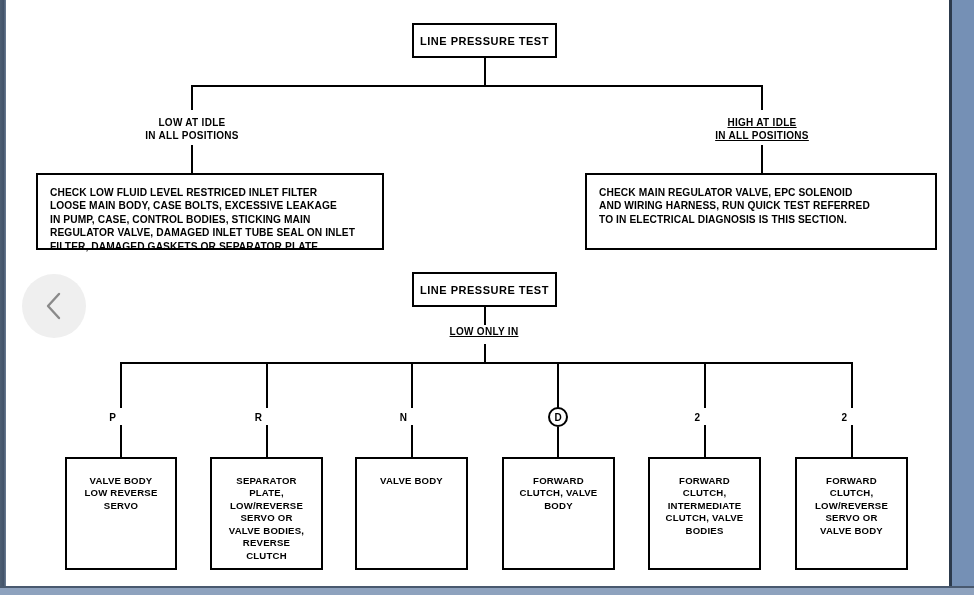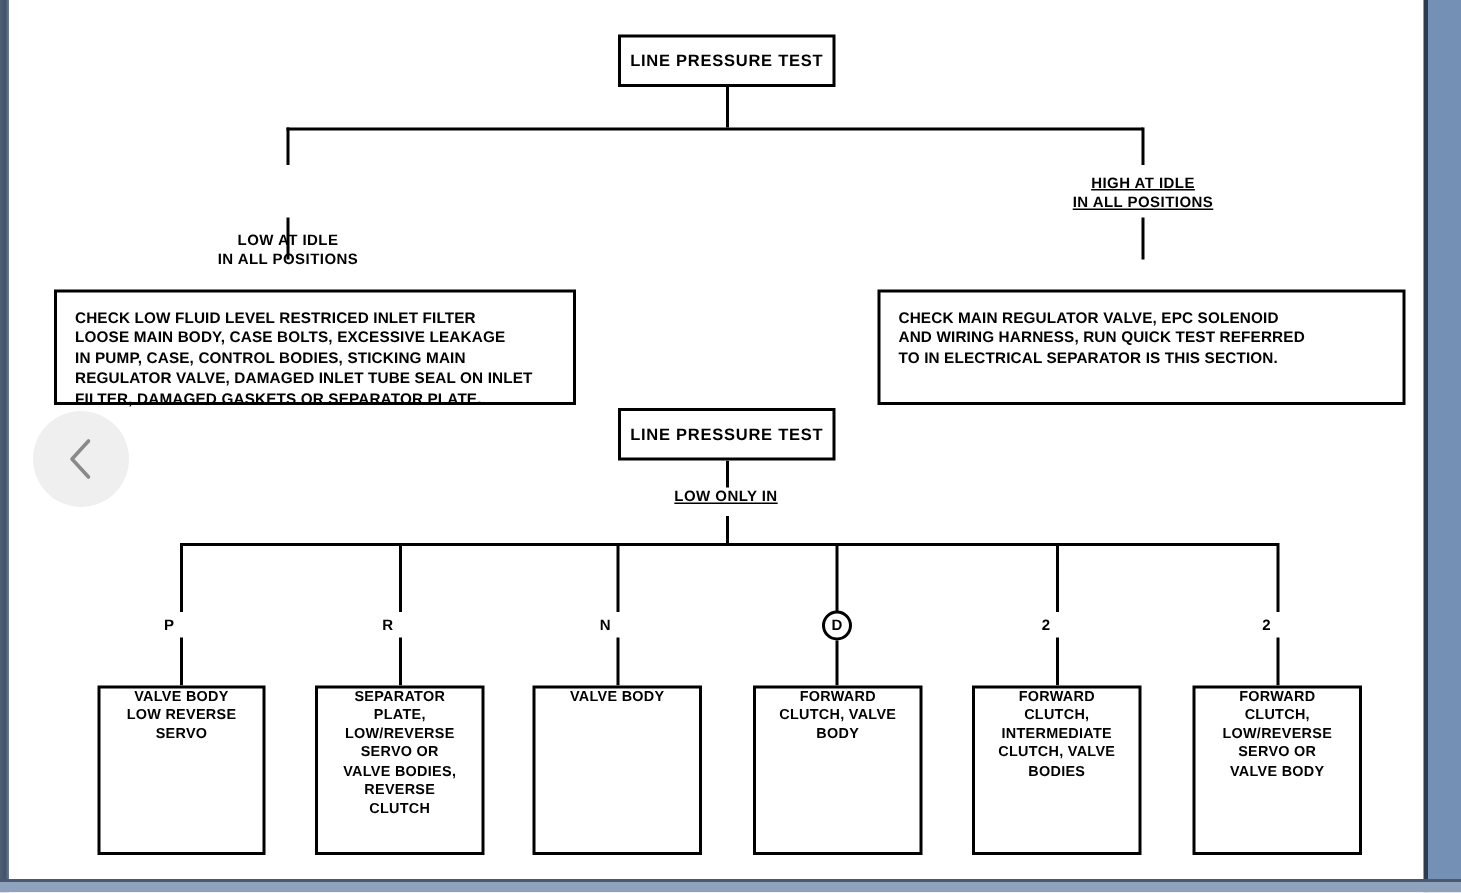--- a/index.html
+++ b/index.html
@@ -88,24 +88,24 @@
   }
   
   .node.textbox {
     padding: 11px 0 0 12px;
     font-weight: bold;
     font-size: 10.2px;
     line-height: 1.32;
     letter-spacing: 0.1px;
     white-space: pre-line;
     text-align: left;
-    margin-top: 20px;
   }
   
   .node.leafbox {
+    padding-top: 16px;
     font-weight: bold;
     font-size: 9.6px;
     line-height: 1.3;
     letter-spacing: 0.2px;
     white-space: pre-line;
     text-align: center;
   }
 
   .free-label {
     position: absolute;
@@ -160,37 +160,37 @@
 
     <div class="node titlebox" id="root1" style="left:412px; top:23px; width:145px; height:35px;">LINE PRESSURE TEST</div>
 
     <div class="conn v" style="left:484px; top:58px; height:27px;"></div>
 
     <div class="conn h" style="left:191px; top:85px; width:571px;"></div>
 
     <div class="conn v" style="left:191px; top:85px; height:25px;"></div>
     <div class="conn v" style="left:761px; top:85px; height:25px;"></div>
 
-    <div class="free-label" id="branch-low" style="left:92px; top:117px; width:200px;margin-top:38px;">LOW AT IDLE
+    <div class="free-label" id="branch-low" style="left:92px; top:117px; width:200px;">LOW AT IDLE
 IN ALL POSITIONS</div>
     <div class="free-label" id="branch-high" style="left:662px; top:117px; width:200px;text-decoration:underline;">HIGH AT IDLE
 IN ALL POSITIONS</div>
 
     <div class="conn v" style="left:191px; top:145px; height:28px;"></div>
     <div class="conn v" style="left:761px; top:145px; height:28px;"></div>
 
     <div class="node textbox" id="low-actions" style="left:36px; top:173px; width:348px; height:77px;">CHECK LOW FLUID LEVEL RESTRICED INLET FILTER
 LOOSE MAIN BODY, CASE BOLTS, EXCESSIVE LEAKAGE
 IN PUMP, CASE, CONTROL BODIES, STICKING MAIN
 REGULATOR VALVE, DAMAGED INLET TUBE SEAL ON INLET
 FILTER, DAMAGED GASKETS OR SEPARATOR PLATE.</div>
 
     <div class="node textbox" id="high-actions" style="left:585px; top:173px; width:352px; height:77px;">CHECK MAIN REGULATOR VALVE, EPC SOLENOID
 AND WIRING HARNESS, RUN QUICK TEST REFERRED
-TO IN ELECTRICAL SEPARATOR IS THIS SECTION.</div>
+TO IN ELECTRICAL DIAGNOSIS IS THIS SECTION.</div>
 
     <div class="node titlebox" id="root2" style="left:412px; top:272px; width:145px; height:35px;">LINE PRESSURE TEST</div>
 
     <div class="conn v" style="left:484px; top:307px; height:18px;"></div>
     <div class="free-label" id="low-only-in" style="left:404px; top:326px; width:160px;text-decoration:underline;">LOW ONLY IN</div>
     <div class="conn v" style="left:484px; top:344px; height:18px;"></div>
 
     <div class="conn h" style="left:120px; top:362px; width:732px;"></div>
 
     <div class="conn v" style="left:120px; top:362px; height:46px;"></div>

